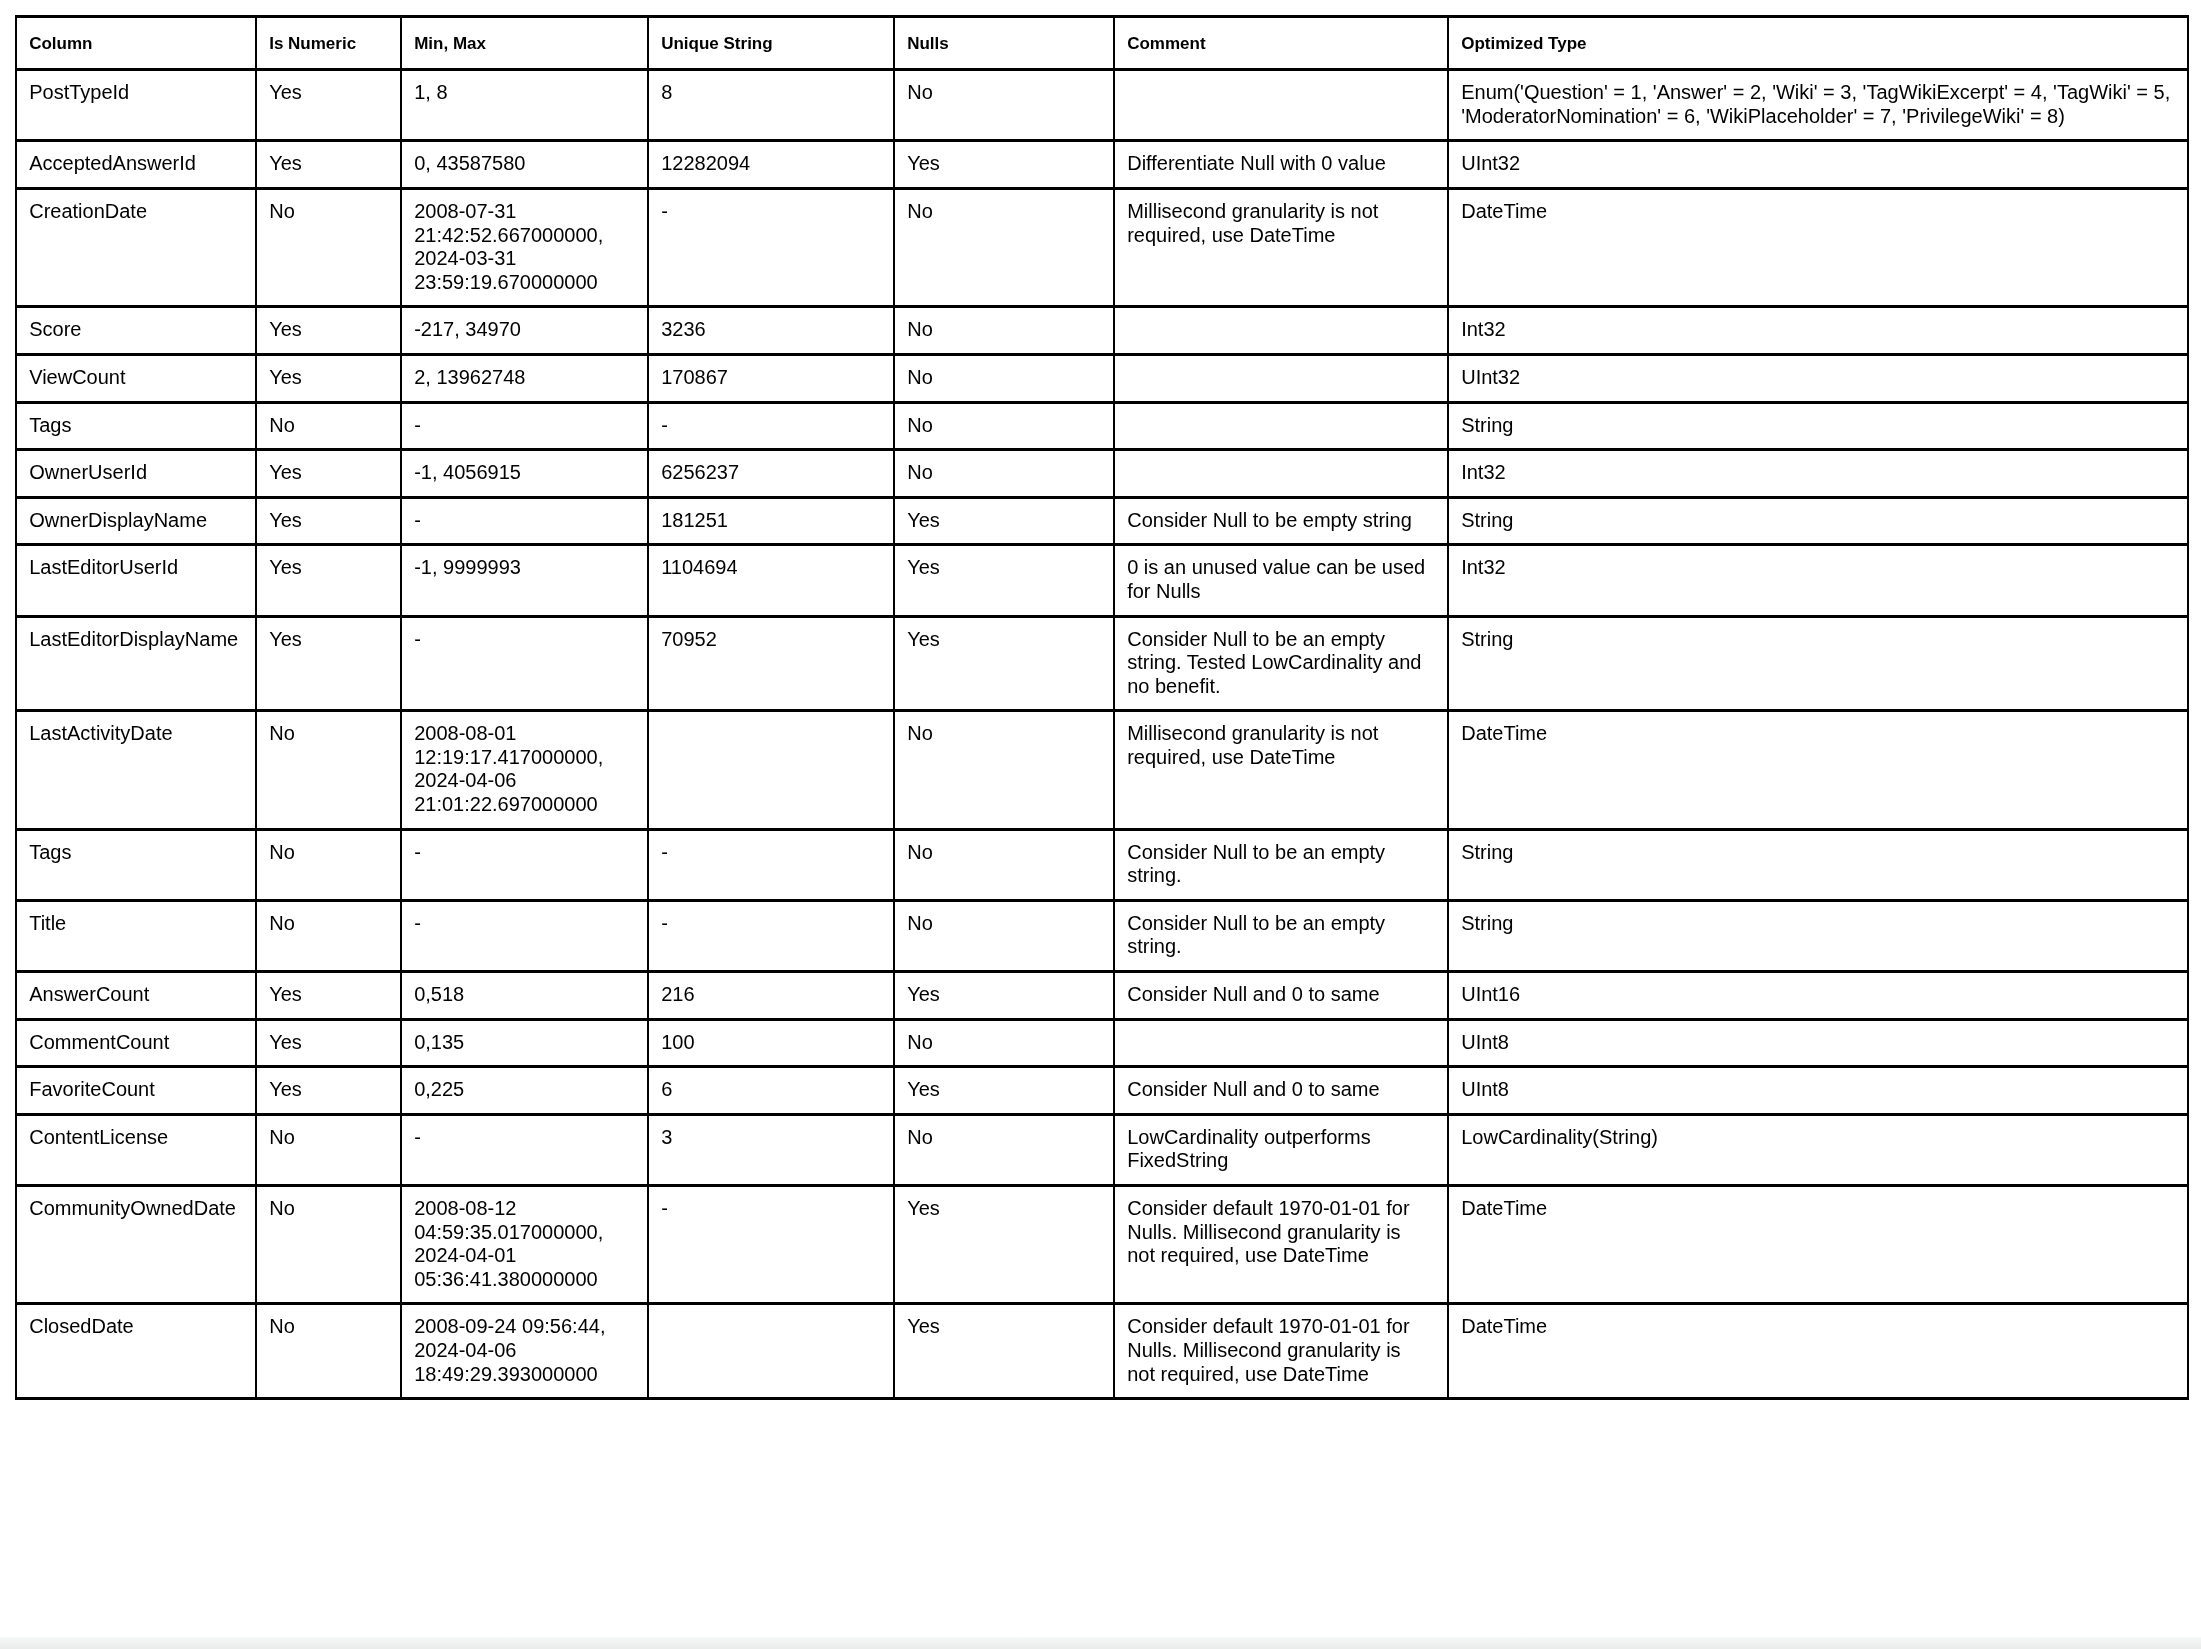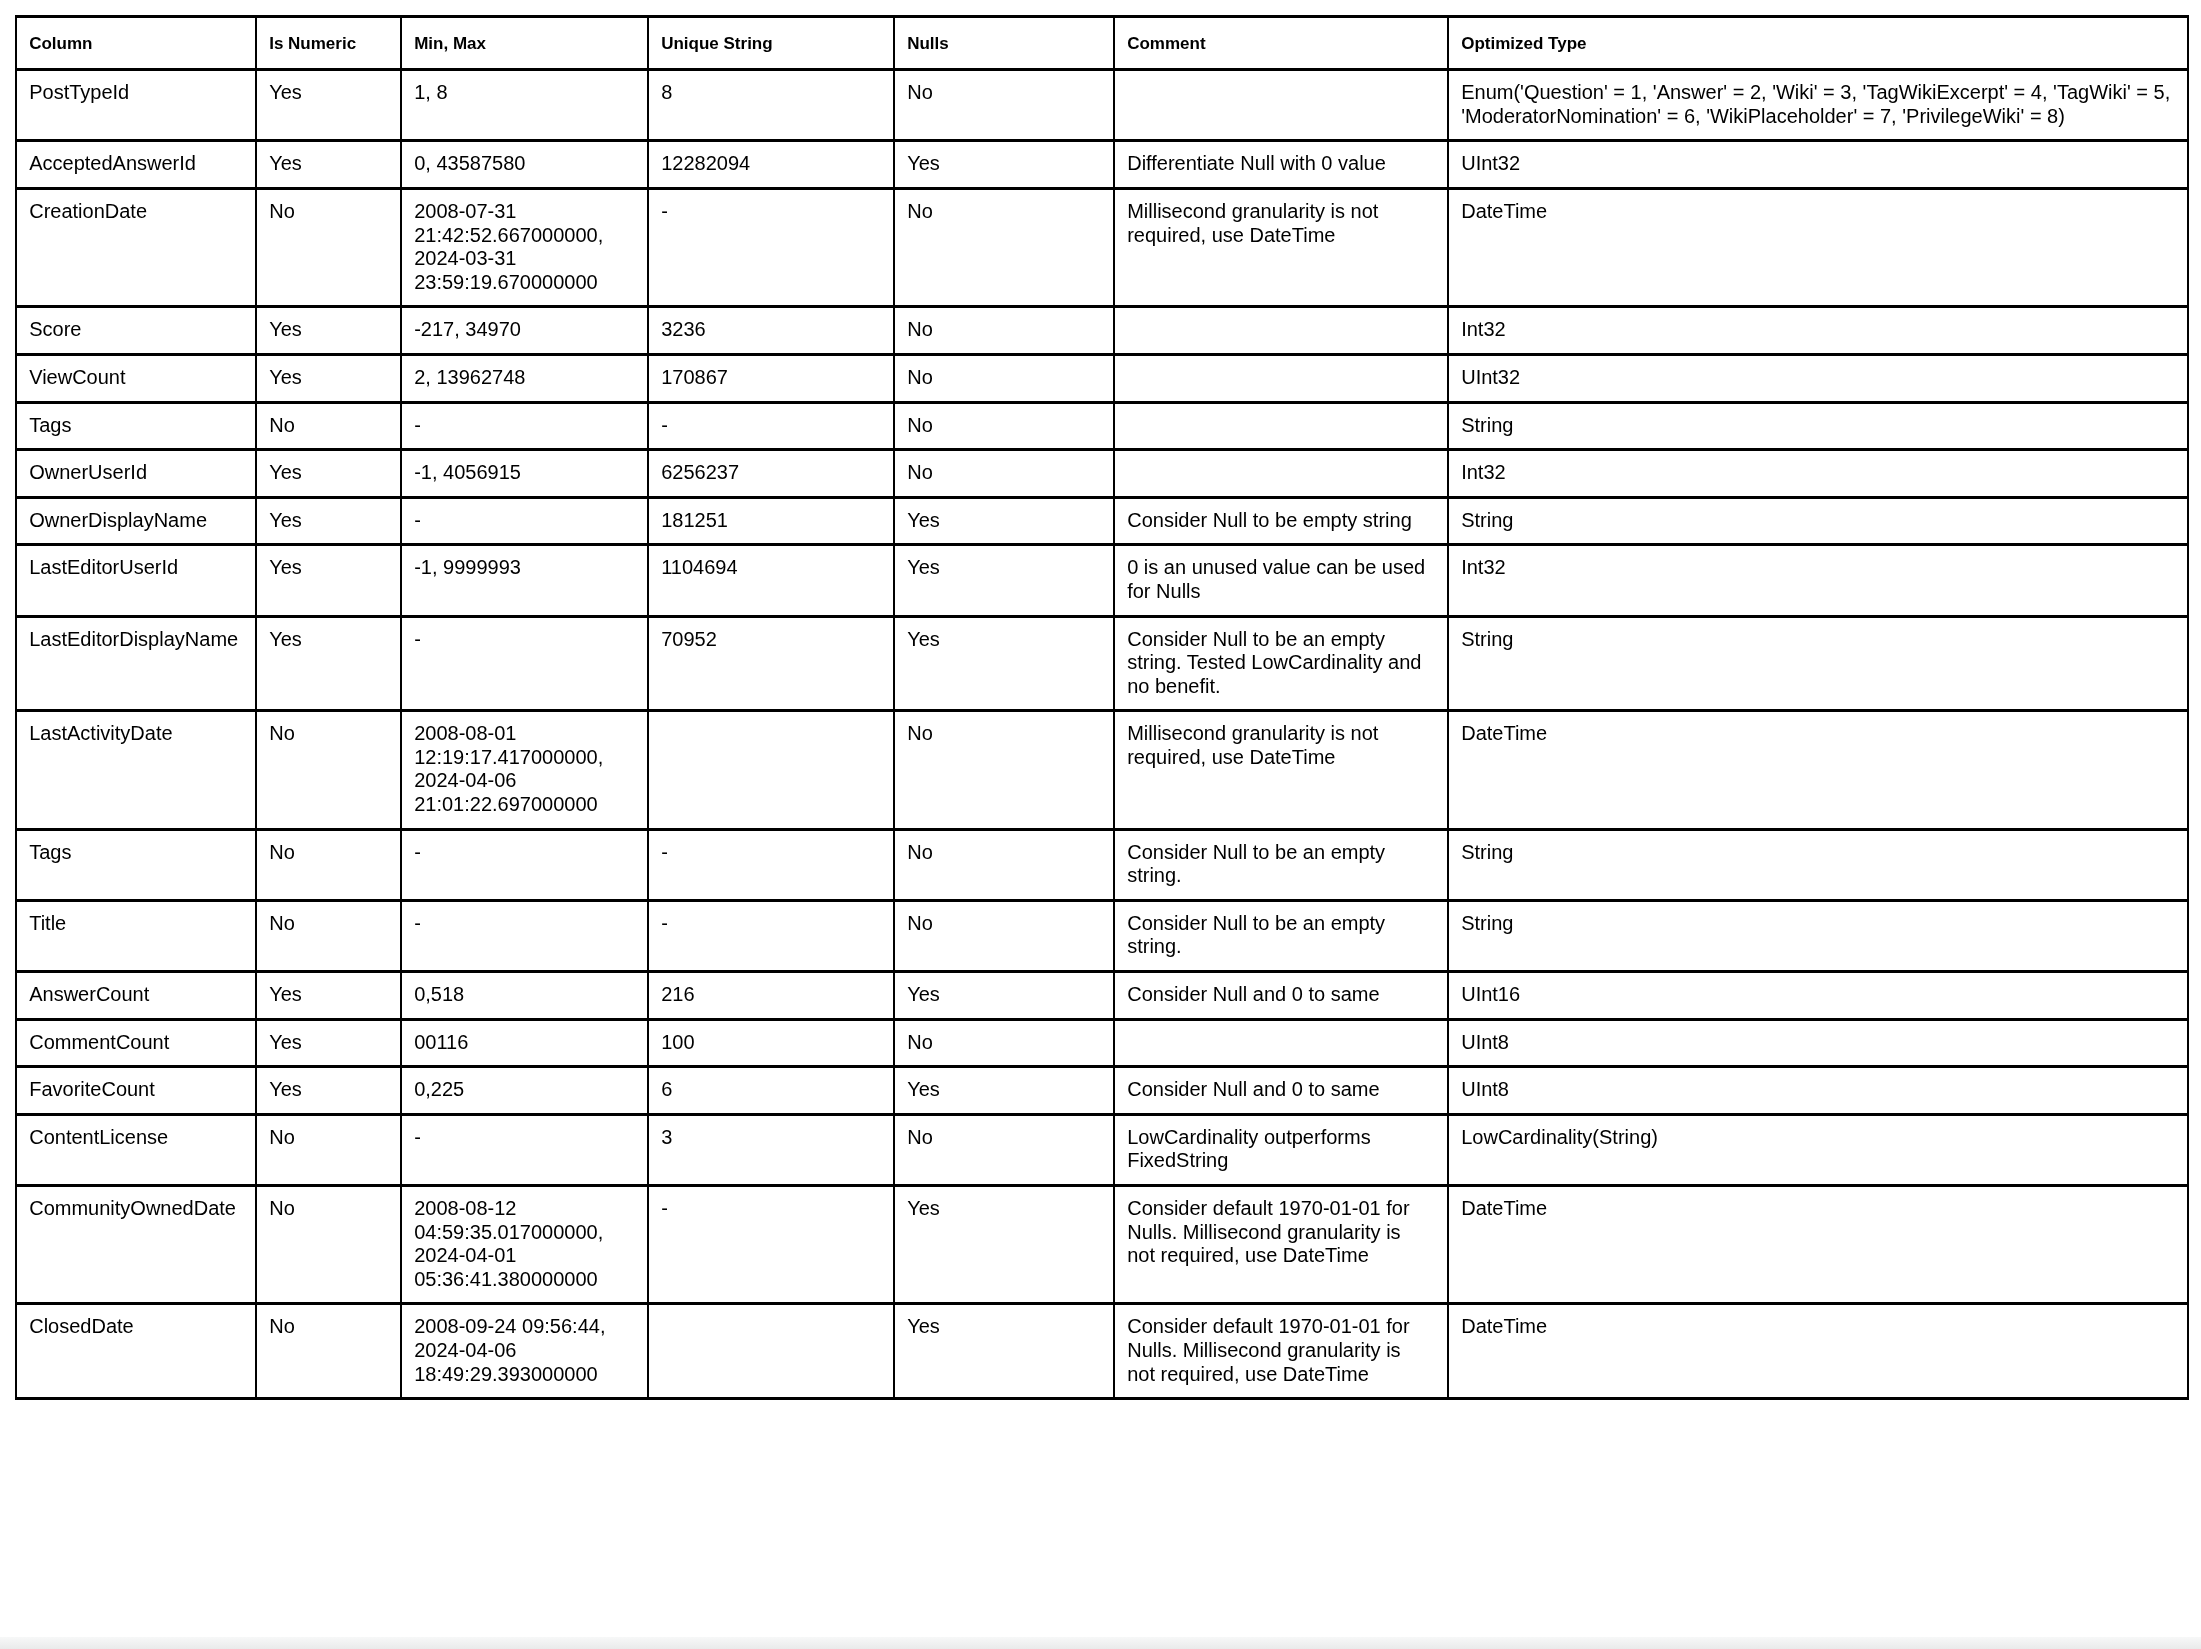--- a/index.html
+++ b/index.html
@@ -218,21 +218,21 @@
         <td class="cell-is_numeric">Yes</td>
         <td class="cell-min_max">0,518</td>
         <td class="cell-unique_values">216</td>
         <td class="cell-nulls">Yes</td>
         <td class="cell-comment">Consider Null and 0 to same</td>
         <td class="cell-optimized_type">UInt16</td>
       </tr>
       <tr>
         <td class="cell-column">CommentCount</td>
         <td class="cell-is_numeric">Yes</td>
-        <td class="cell-min_max">00116</td>
+        <td class="cell-min_max">0,135</td>
         <td class="cell-unique_values">100</td>
         <td class="cell-nulls">No</td>
         <td class="cell-comment"></td>
         <td class="cell-optimized_type">UInt8</td>
       </tr>
       <tr>
         <td class="cell-column">FavoriteCount</td>
         <td class="cell-is_numeric">Yes</td>
         <td class="cell-min_max">0,225</td>
         <td class="cell-unique_values">6</td>

